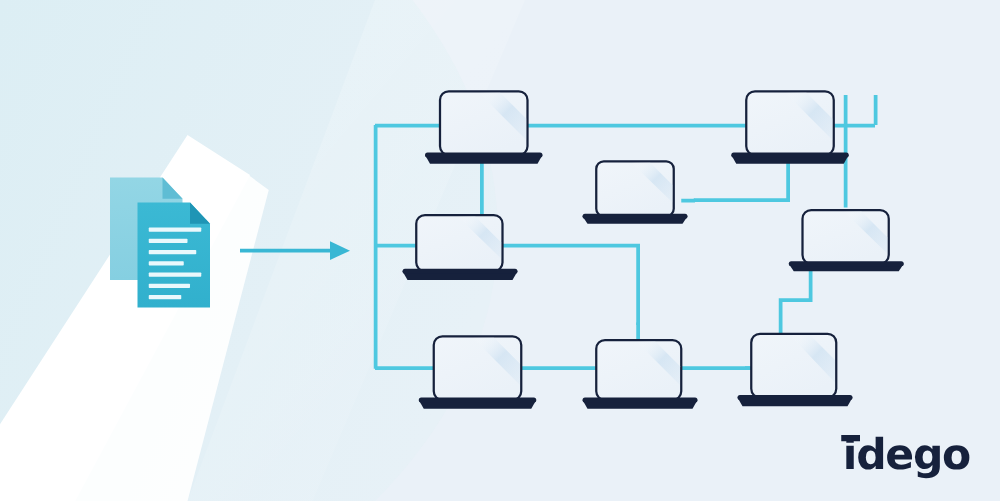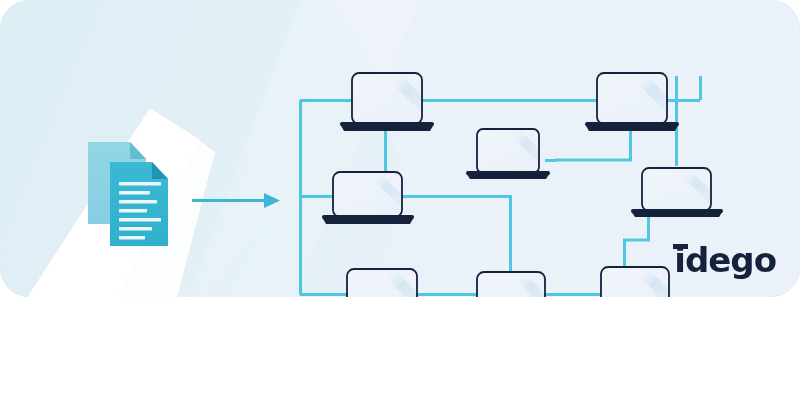--- a/index.html
+++ b/index.html
@@ -7,24 +7,23 @@
     margin: 0;
     padding: 0;
     background: #ffffff;
   }
   body {
     font-family: "Liberation Sans", sans-serif;
   }
   #scene {
     position: relative;
     width: 800px;
-    height: 297px;
+    height: 401px;
     overflow: hidden;
     background: #a3a3a3;
-    border-radius: 30px;
   }
   #scene svg.layer {
     position: absolute;
     top: 0;
     left: 0;
     width: 800px;
     height: 401px;
     display: block;
   }
   #logo-text {

